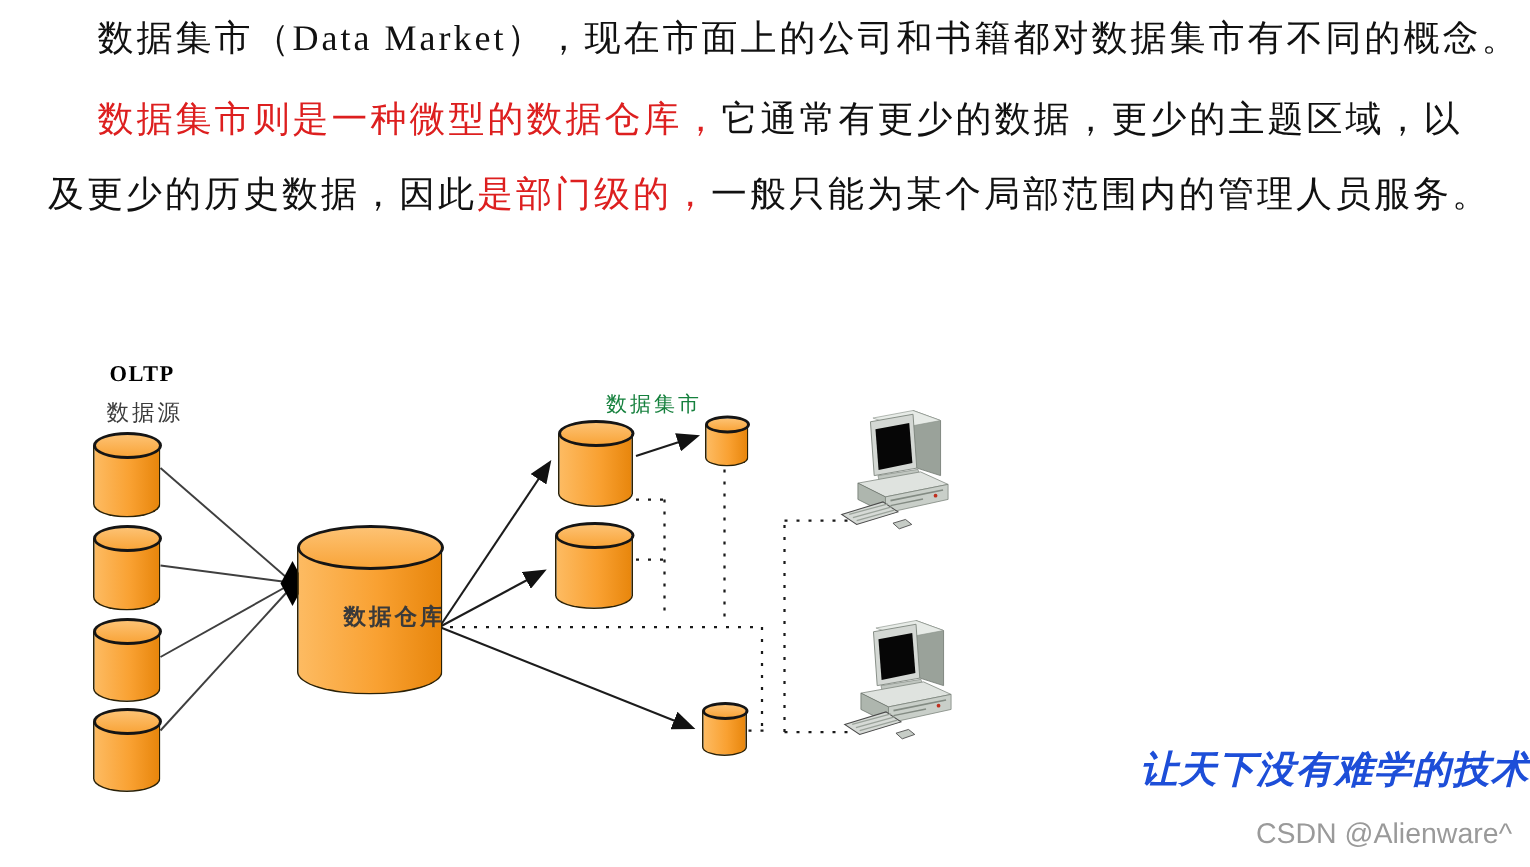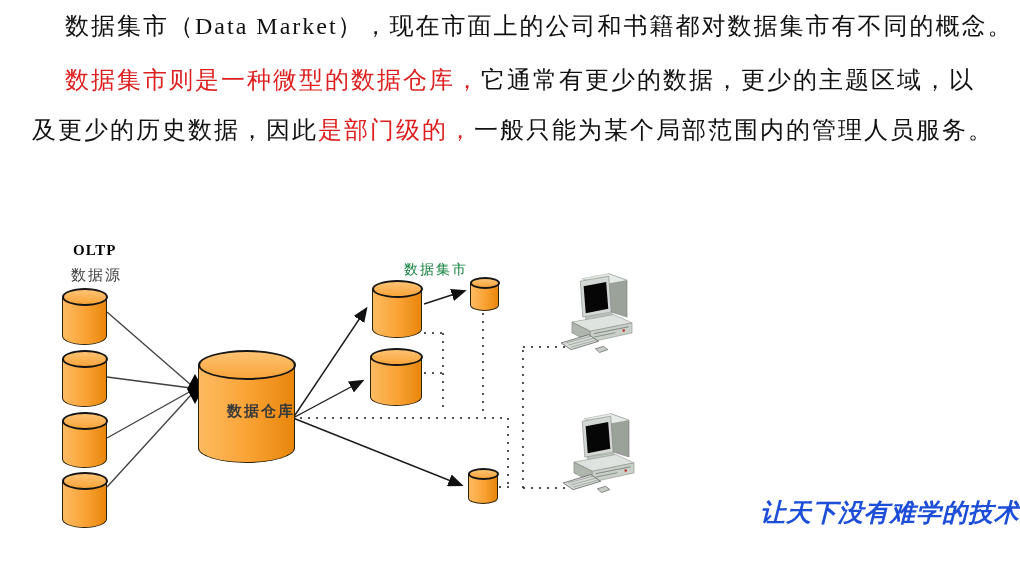--- a/index.html
+++ b/index.html
@@ -27,22 +27,22 @@
   .cyl::before{content:'';position:absolute;left:-1.5px;right:-1.5px;top:calc(-1 * var(--ry));
        height:calc(2 * var(--ry));box-sizing:border-box;
        background:linear-gradient(180deg,#fdc273,#f9a53a);
        border:2px solid #151515;border-radius:50%;}
 
   
   .dlabel{position:absolute;white-space:nowrap;}
   .oltp{left:73px;top:12px;font-weight:bold;font-size:15px;color:#000000;letter-spacing:1px;}
   .srclbl{left:71px;top:36px;font-size:15px;color:#3c3c3c;letter-spacing:2px;}
   .martlbl{left:404px;top:19px;font-size:14px;color:#15803d;letter-spacing:2px;margin-top:12px;}
-  .whlbl{left:200px;top:172px;width:95px;text-align:right;font-size:15px;font-weight:600;
-         color:#3a3a3a;letter-spacing:2px;z-index:5;}
+  .whlbl{left:200px;top:172px;width:95px;text-align:left;font-size:15px;font-weight:600;
+         color:#3a3a3a;letter-spacing:2px;z-index:5;padding-left:29px;}
 
   
   .wm1{position:absolute;left:760px;top:496px;width:255px;text-align:right;
        font-size:25px;font-style:italic;font-weight:bold;color:#1d4ed8;
        letter-spacing:1px;font-family:"DejaVu Serif",serif;white-space:nowrap;}
   .wm2{position:absolute;right:12px;top:546px;font-size:19px;color:#9a9a9a;
        font-family:"Liberation Sans","DejaVu Sans",sans-serif;white-space:nowrap;}
 </style>
 </head>
 <body>
@@ -131,14 +131,15 @@
     <div class="cyl" style="left:470px;top:53px;width:29px;height:28px;--ry:6px;"></div>
     <div class="cyl" style="left:468px;top:244px;width:30px;height:30px;--ry:6px;"></div>
 
     <div class="dlabel oltp">OLTP</div>
     <div class="dlabel srclbl">数据源</div>
     <div class="dlabel martlbl">数据集市</div>
     <div class="dlabel whlbl">数据仓库</div>
   </div>
 
   <div class="wm1">让天下没有难学的技术</div>
+  <div class="wm2">CSDN @Alienware^</div>
 
 </div>
 
 </body></html>

